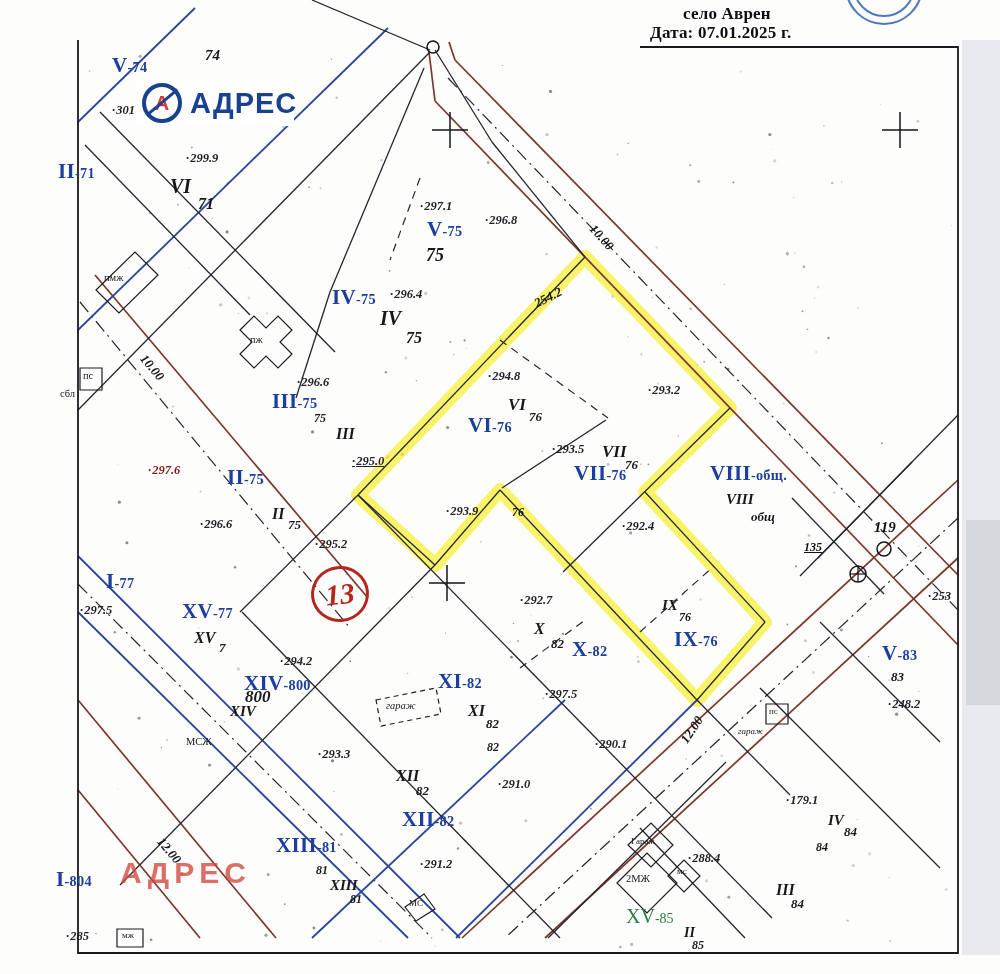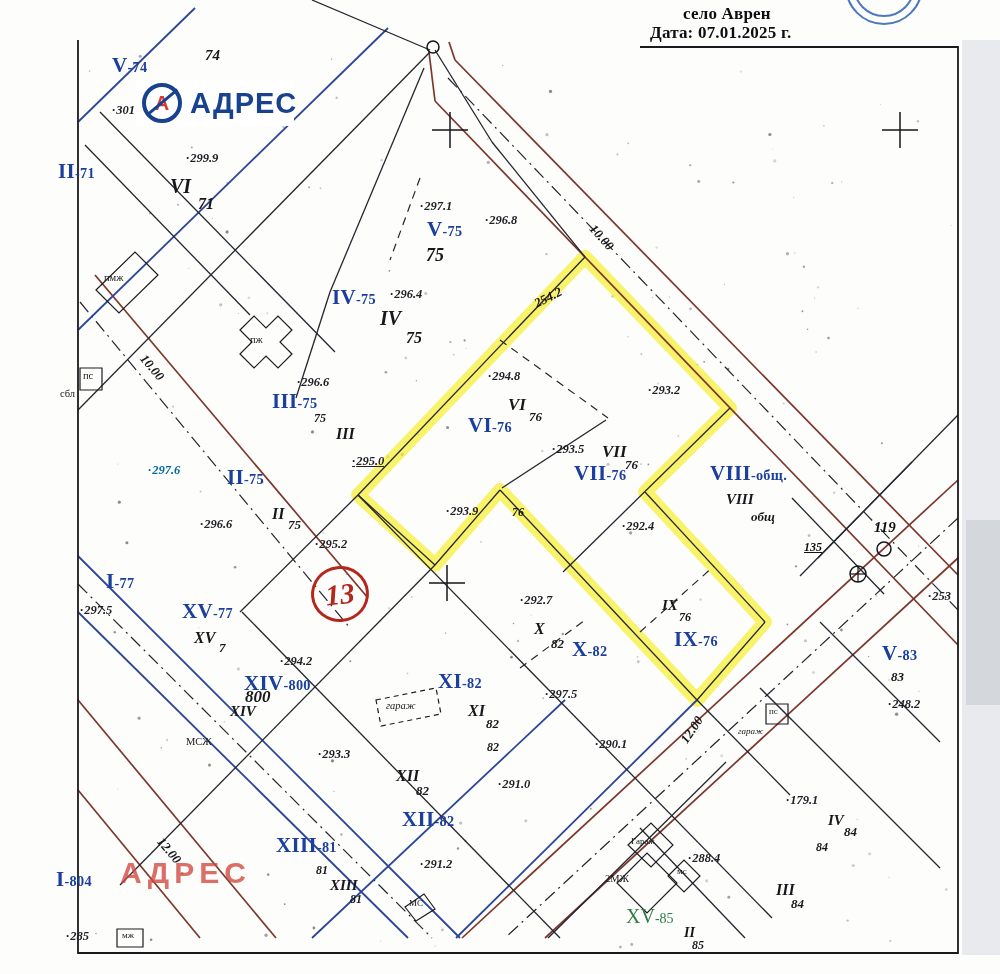--- a/index.html
+++ b/index.html
@@ -8,21 +8,21 @@
   .page{position:absolute;inset:0;background:#fdfdfb;}
   #map{position:absolute;left:0;top:0;}
   .lbl{position:absolute;white-space:nowrap;transform-origin:left top;color:#1d1e24;line-height:1.05;}
   .pblue{color:#1c3f9d;font-weight:700;font-size:21px;letter-spacing:.3px;}
   .pblue .suf{font-size:.68em;}
   .pgreen{color:#2e7b44;font-weight:400;font-size:20px;}
   .pgreen .suf{font-size:.7em;}
   .hand{font-style:italic;font-weight:600;font-size:15px;color:#17171c;}
   .ele{font-style:italic;font-weight:600;font-size:12.5px;color:#202027;}
   .ele::before{content:"\00B7";margin-right:1px;font-weight:700;}
-  .ele.blue{color:#0369a1;}
+  .ele.blue{color:#7f1d1d;}
   .bld{font-size:10.5px;color:#17171c;}
   .bld.i{font-style:italic;}
   .rw{font-style:italic;font-weight:600;font-size:13px;color:#17171c;}
   .pt{font-style:italic;font-weight:700;font-size:15px;color:#101014;}
   .pt.ul{text-decoration:underline;}
   .hdr{position:absolute;color:#0e0e12;font-size:17px;font-weight:600;letter-spacing:.2px;}
   .logo{position:absolute;left:136px;top:80px;width:158px;height:46px;background:#ffffff;
         display:flex;align-items:center;gap:8px;padding:2px 6px;box-sizing:border-box;}
   .logo-ring{width:32px;height:32px;border:4px solid #18418e;border-radius:50%;position:relative;
              display:flex;align-items:center;justify-content:center;flex:0 0 auto;background:#fff;}
@@ -403,21 +403,21 @@
       <div class="lbl rw" style="left: 532px; top: 298px; transform: rotate(-27deg);">254.2</div>
       <div class="lbl pt" style="left: 874px; top: 520px; font-size: 15px;">119</div>
       <div class="lbl pt ul" style="left: 804px; top: 541px; font-size: 12px;">135</div>
       <div class="lbl bld" style="left: 104px; top: 272px;">пмж</div>
       <div class="lbl bld" style="left: 250px; top: 334px;">пж</div>
       <div class="lbl bld" style="left: 83px; top: 370px;">пс</div>
       <div class="lbl bld" style="left: 60px; top: 388px;">сбл</div>
       <div class="lbl bld" style="left: 186px; top: 736px;">МСЖ</div>
       <div class="lbl bld i" style="left: 386px; top: 700px;">гараж</div>
       <div class="lbl bld" style="left: 631px; top: 837px; font-size: 9px;">Гараж</div>
-      <div class="lbl bld" style="left: 605px; top: 873px;">2МЖ</div>
+      <div class="lbl bld" style="left: 626px; top: 873px;">2МЖ</div>
       <div class="lbl bld" style="left: 677px; top: 867px; font-size: 9px;">мс</div>
       <div class="lbl bld" style="left: 409px; top: 899px; font-size: 9px;">МС</div>
       <div class="lbl bld" style="left: 122px; top: 931px; font-size: 9px;">мж</div>
       <div class="lbl bld" style="left: 769px; top: 707px; font-size: 9px;">пс</div>
       <div class="lbl bld i" style="left: 738px; top: 727px; font-size: 9px;">гараж</div>
     </div>
 
   <div class="watermark">АДРЕС</div>
 </div>
 

